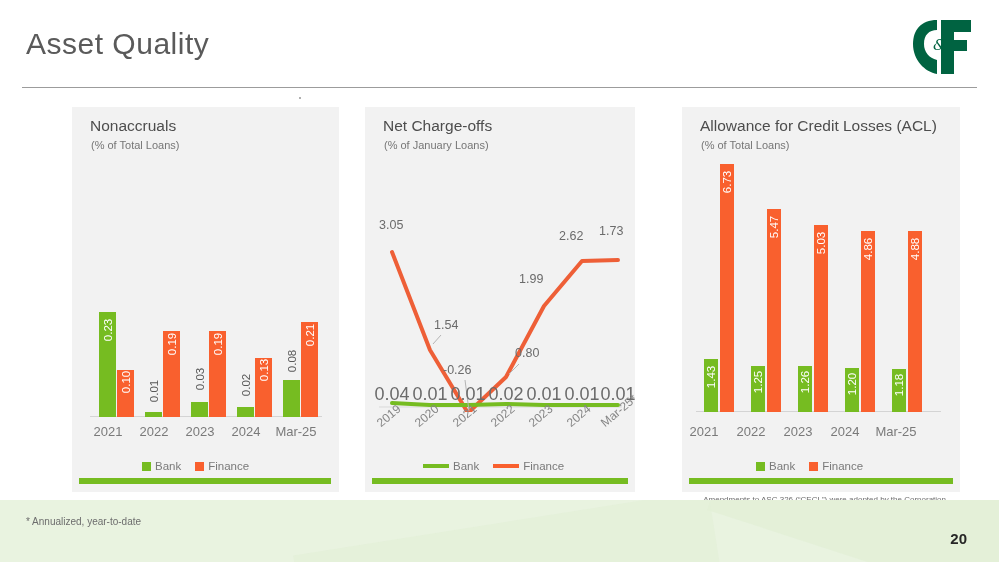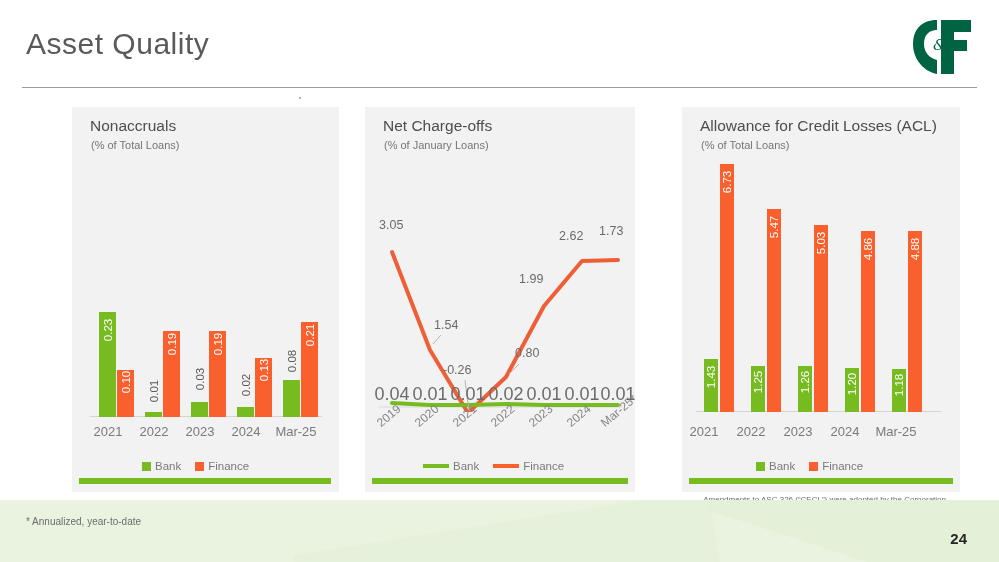--- a/index.html
+++ b/index.html
@@ -314,14 +314,14 @@
 
 <div id="acl-footnote">
   <div>Amendments to ASC 326 (“CECL”) were adopted by the Corporation</div>
   <div>on January 1, 2023.</div>
 </div>
 
 <div id="footer-band">
   <div class="wedge2"></div>
   <div class="wedge"></div>
   <div id="footnote-annualized">* Annualized, year-to-date</div>
-  <div id="page-number">24</div>
+  <div id="page-number">20</div>
 </div>
 
 </body></html>

